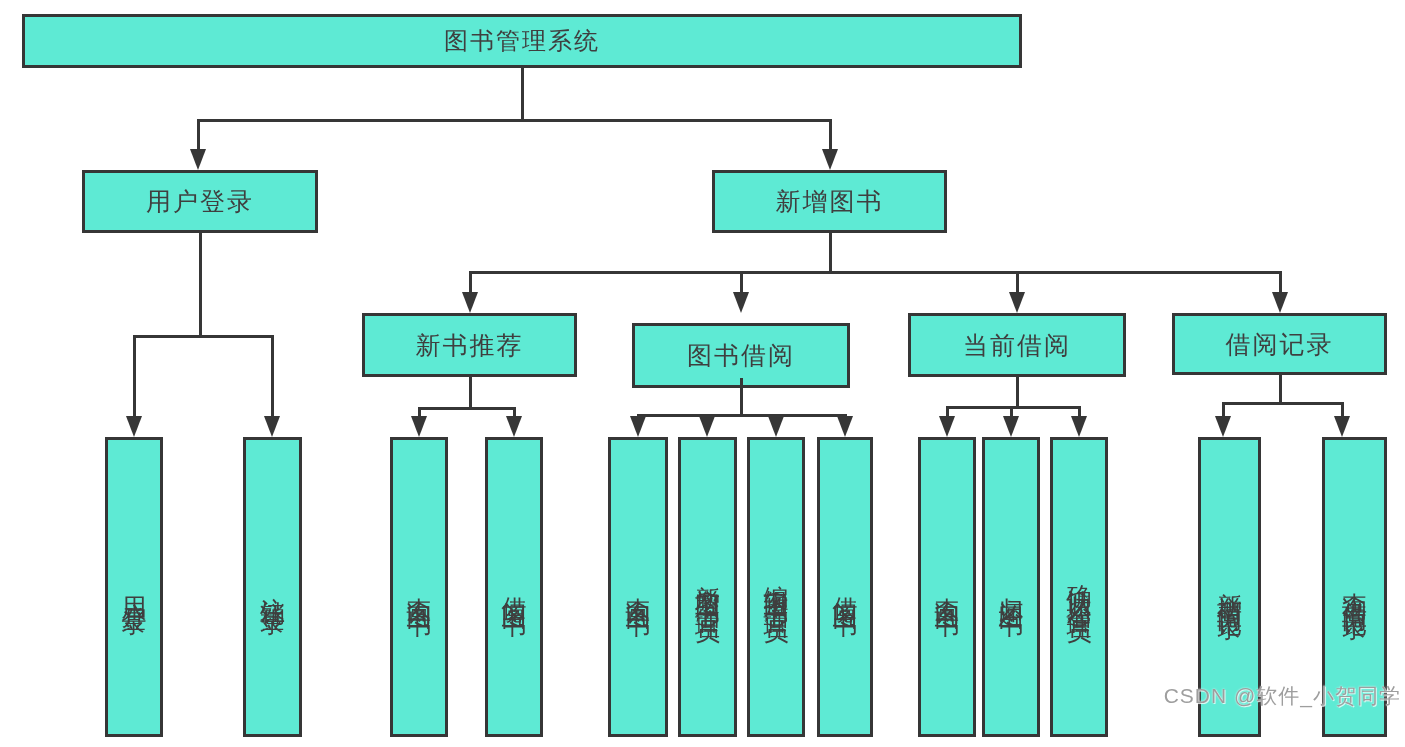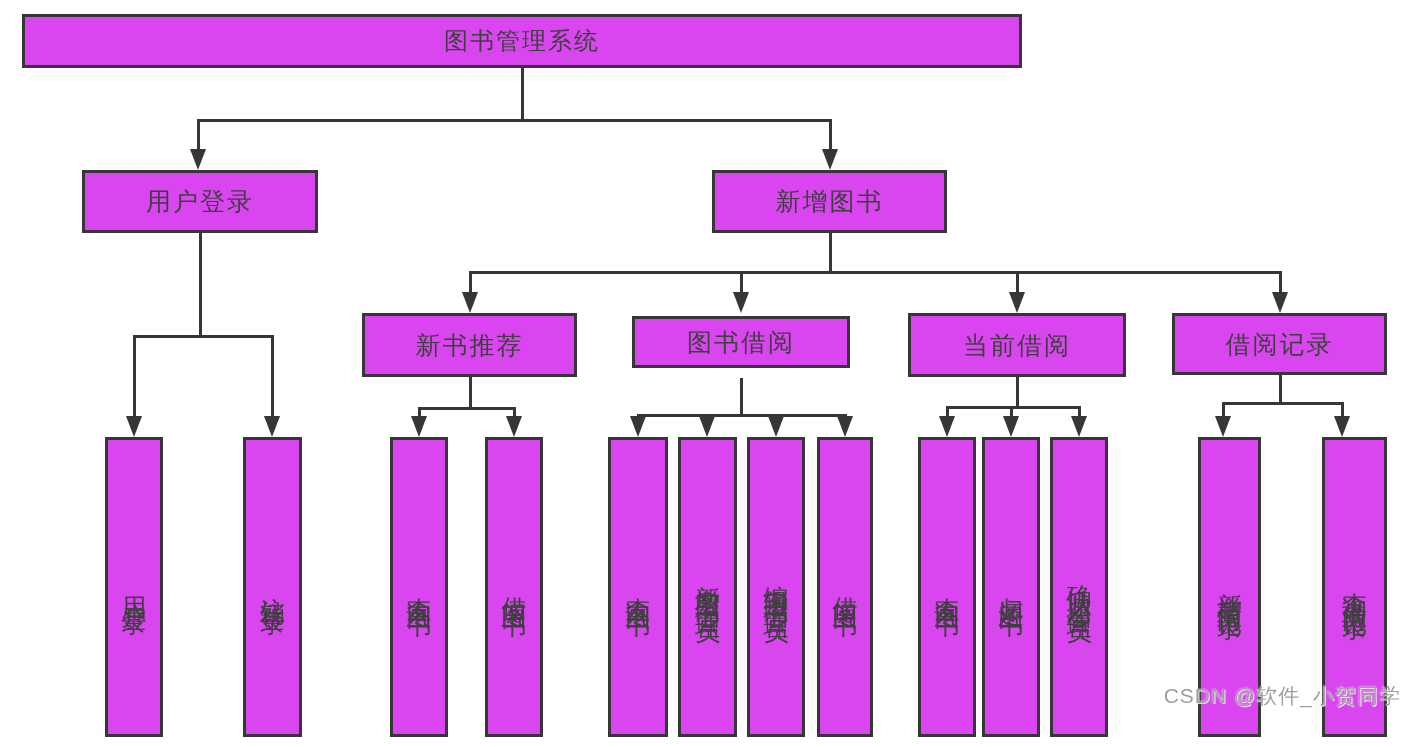--- a/index.html
+++ b/index.html
@@ -13,21 +13,21 @@
     position:relative;
     width:1405px;height:747px;
     background:var(--bg);
     font-family:"Liberation Sans","DejaVu Sans",sans-serif;
     overflow:hidden;
   }
   .node{
     position:absolute;
     box-sizing:border-box;
     border:3px solid var(--line);
-    background:#d946ef;
+    background:#5eead4;
     display:flex;
     align-items:center;
     justify-content:center;
     color:var(--text);
   }
   .node.h span{
     font-size:25px;
     letter-spacing:2px;
     white-space:nowrap;
     line-height:1;
@@ -70,21 +70,21 @@
   <div class="node h" style="left:82px;top:170px;width:236px;height:63px">
     <span>用户登录</span>
   </div>
   <div class="node h" style="left:712px;top:170px;width:235px;height:63px">
     <span>新增图书</span>
   </div>
 
   <div class="node h" style="left:362px;top:313px;width:215px;height:64px">
     <span>新书推荐</span>
   </div>
-  <div class="node h" style="left:632px;top:316px;width:218px;height:52px">
+  <div class="node h" style="left:632px;top:323px;width:218px;height:65px">
     <span>图书借阅</span>
   </div>
   <div class="node h" style="left:908px;top:313px;width:218px;height:64px">
     <span>当前借阅</span>
   </div>
   <div class="node h" style="left:1172px;top:313px;width:215px;height:62px">
     <span>借阅记录</span>
   </div>
 
   <div class="node v" style="left:105px;top:437px;width:58px;height:300px">

